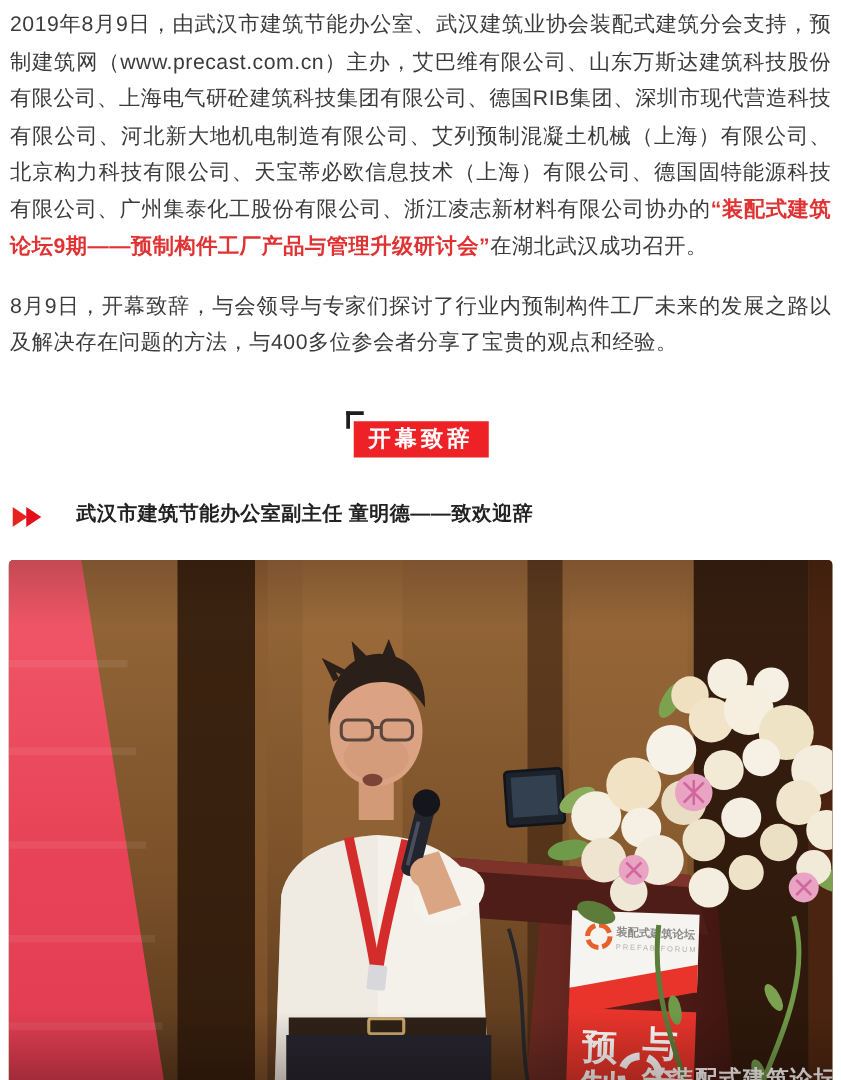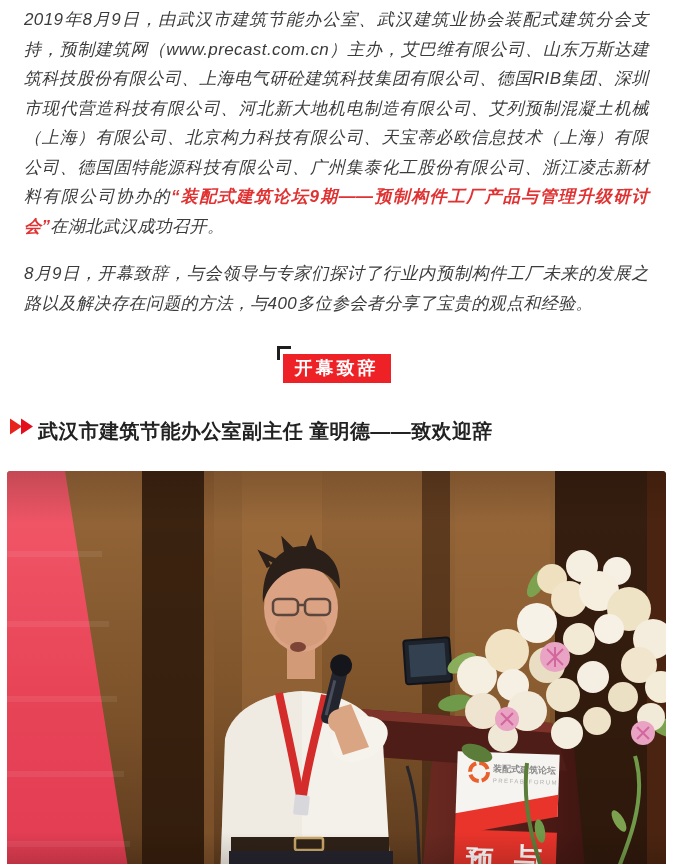--- a/index.html
+++ b/index.html
@@ -3,39 +3,39 @@
 <meta charset="utf-8">
 <style>
   * { margin:0; padding:0; box-sizing:border-box; }
   html,body { background:#ffffff; }
   .page {
     position:relative; width:673px; height:864px; margin:0 auto;
     background:#ffffff; overflow:hidden;
     font-family:"Liberation Sans","DejaVu Sans",sans-serif;
   }
   .body-text {
-    margin:0 24px; font-size:17px; line-height:29.5px; letter-spacing:.4px;
-    color:#3b3b3b; text-align:justify; font-weight:400;font-style:italic;
+    margin:0 8px; font-size:17px; line-height:29.5px; letter-spacing:.4px;
+    color:#3b3b3b; text-align:justify; font-weight:400;
   }
   .p1 { padding-top:5px; }
   .p2 { margin-top:18px; }
   .red-bold { color:#e03232; font-weight:700; }
-  .badge-wrap { position:relative; width:fit-content; margin:36px auto 0; }
+  .badge-wrap { position:relative; width:fit-content; margin:48px auto 0; }
   .badge {
     position:relative; z-index:2; background:#ee2126; color:#ffffff;
     font-size:18px; font-weight:700; letter-spacing:3px;
     padding:3px 12px 4px; line-height:22px;
   }
   .badge-bracket {
     position:absolute; z-index:1; left:-6px; top:-8px; width:14px; height:14px;
     border-left:3px solid #1e1e1e; border-top:3px solid #1e1e1e;
   }
   .speaker-heading {
-    display:flex; align-items:flex-start; gap:1px; margin:35px 10px 0;
-    font-size:20px; font-weight:700; color:#222222; letter-spacing:.4px;
+    display:flex; align-items:flex-end; gap:24px; margin:35px 10px 0;
+    font-size:16px; font-weight:700; color:#222222; letter-spacing:.4px;
   }
   .tri-icon { flex:0 0 auto; display:block; }
   .photo {
     position:relative; margin:26px 7px 0; width:659px; height:441px;
     border-radius:4px; overflow:hidden; background:#6b4423;
   }
   .photo svg { display:block; width:100%; height:100%; }
 </style>
 </head>
 <body>

